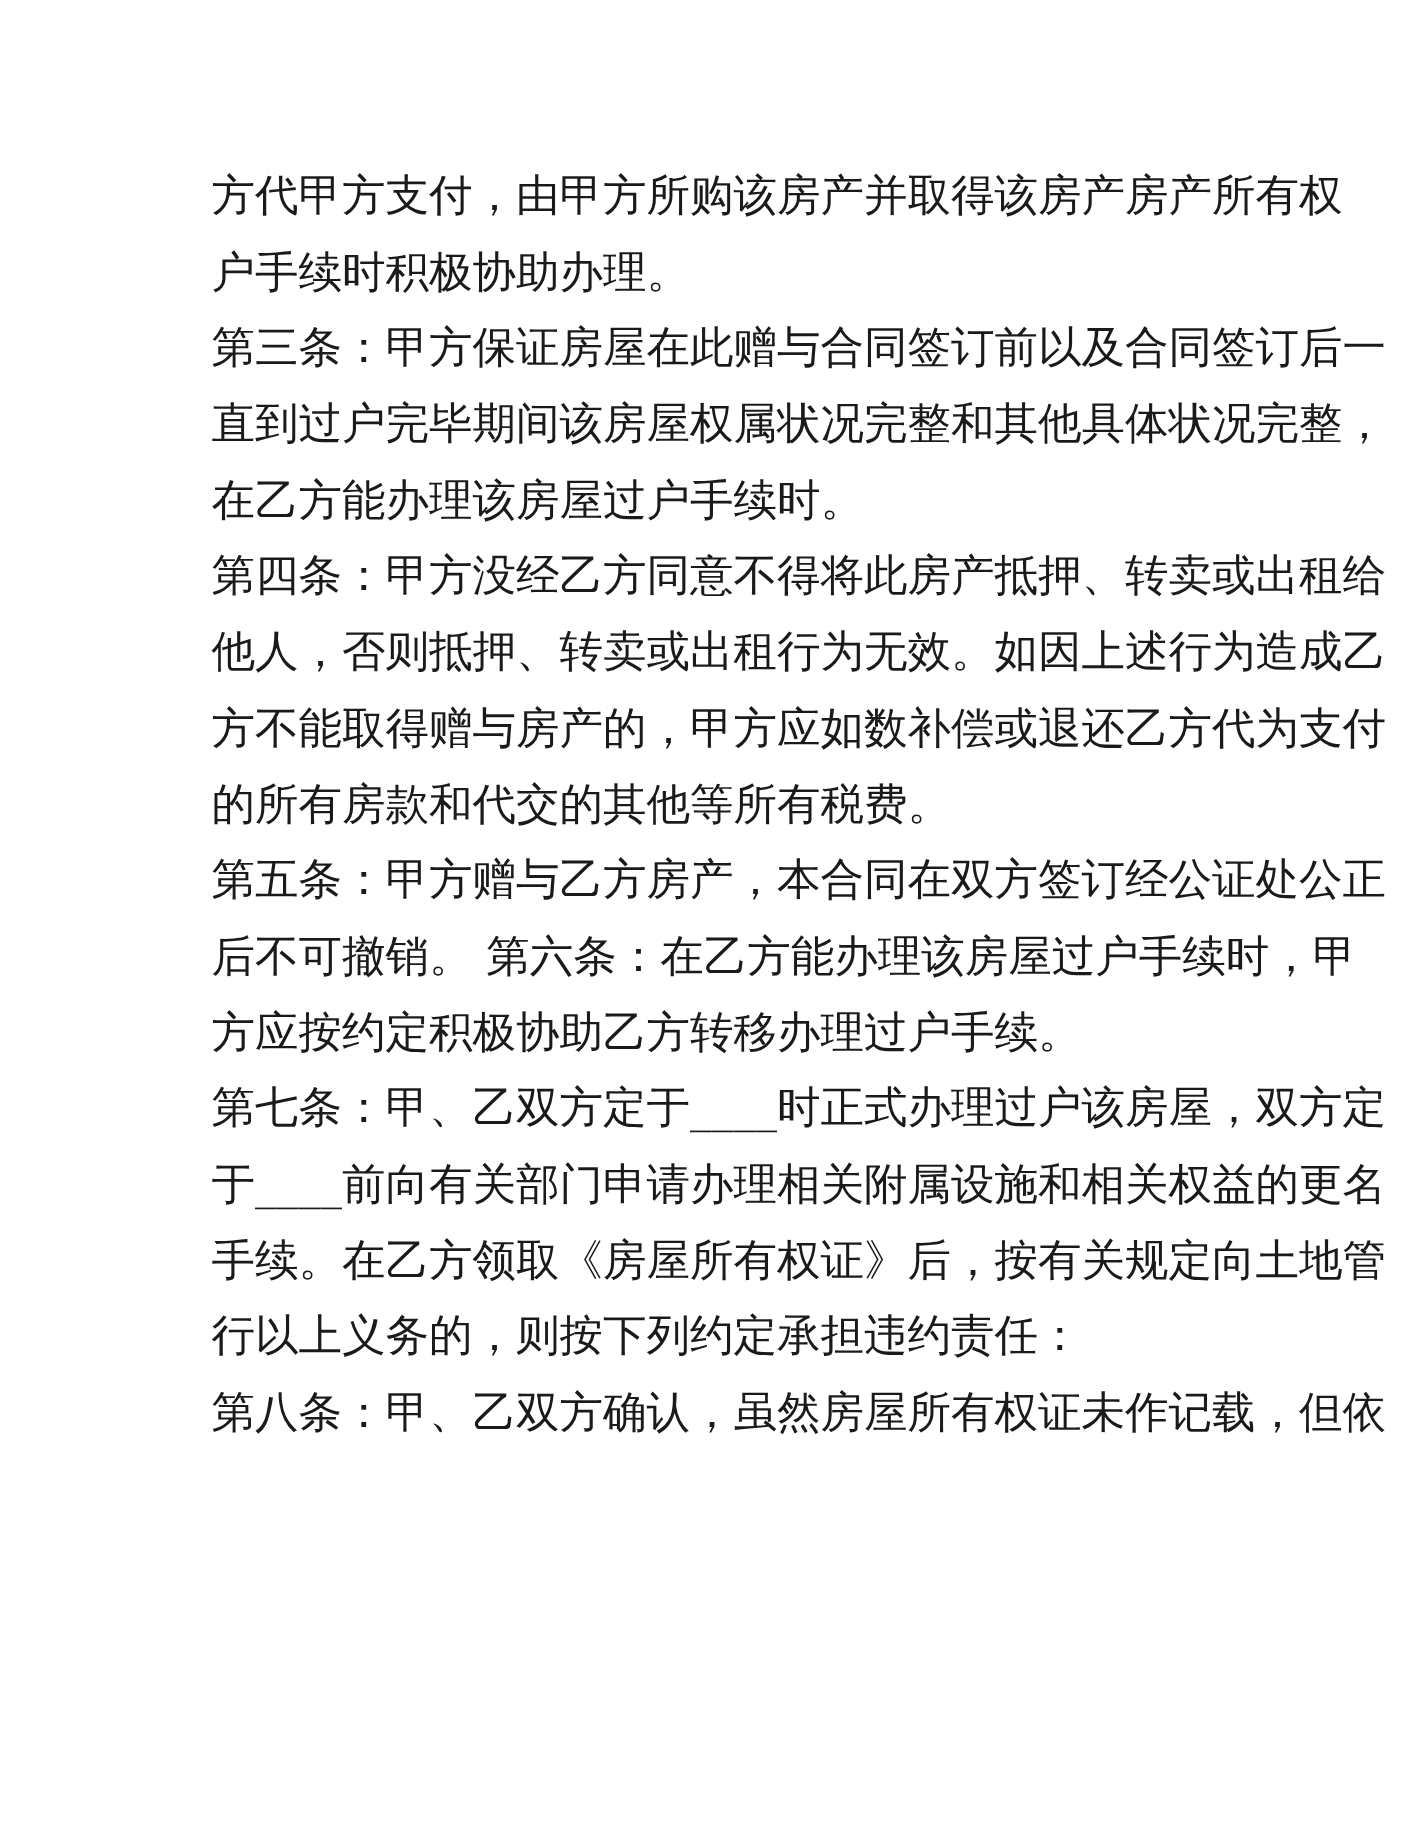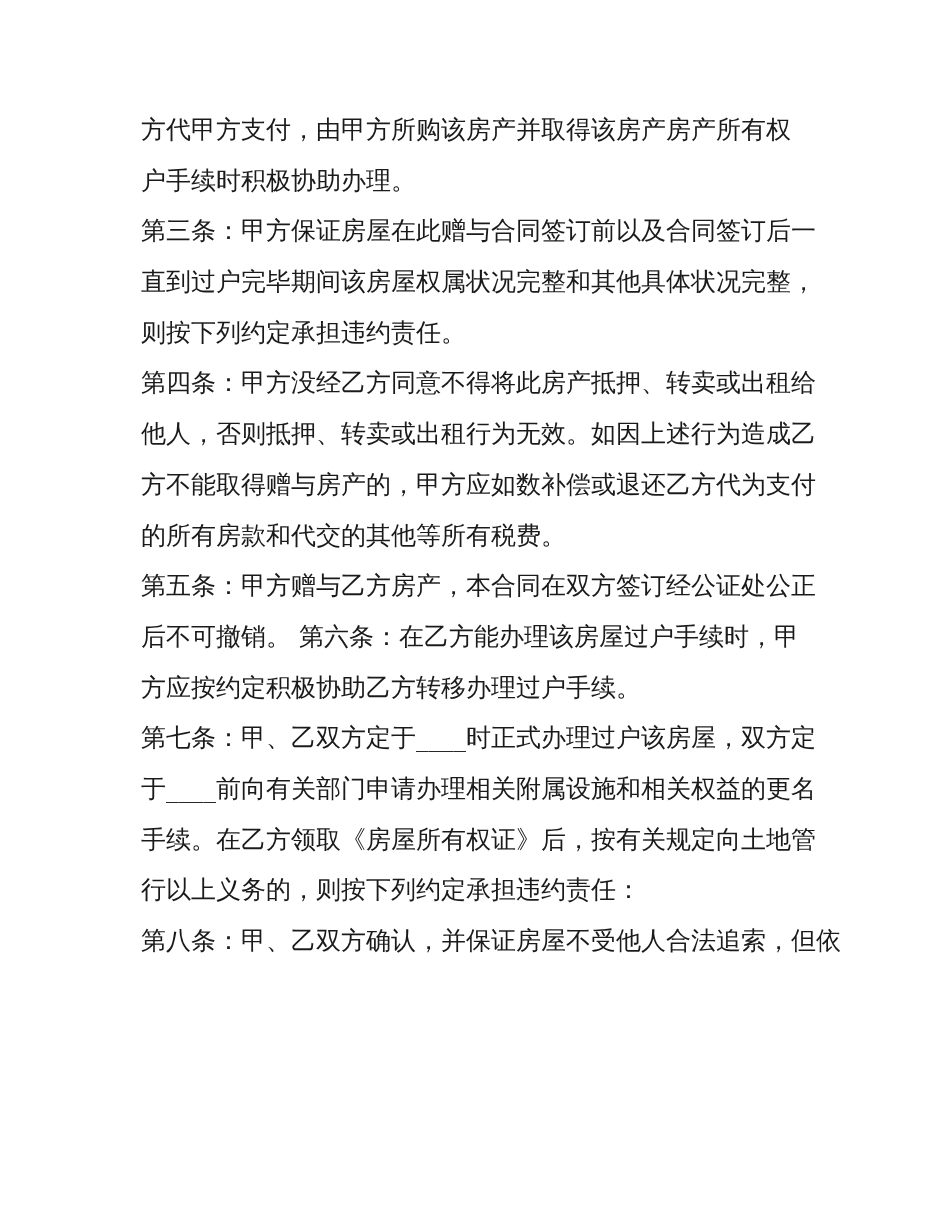--- a/index.html
+++ b/index.html
@@ -4,42 +4,42 @@
 <style>
   html, body { margin: 0; padding: 0; background: #ffffff; }
   body { width: 950px; height: 1229px; position: relative; overflow: hidden; }
   .page {
     position: absolute; left: 0; top: 0; width: 950px; height: 1229px;
     background: #ffffff;
   }
   .body-text {
     position: absolute; left: 141px; top: 105px; width: 680px;
     font-family: "DejaVu Serif", "Liberation Serif", serif;
-    font-size: 25px;
+    font-size: 29px;
     line-height: 50.7px;
     color: #1a1a1a;
   }
   .line { display: block; white-space: nowrap; height: 50.7px; }
 </style>
 </head>
 <body>
 
 <div class="page">
   <div class="body-text">
     <span class="line">方代甲方支付，由甲方所购该房产并取得该房产房产所有权</span>
     <span class="line">户手续时积极协助办理。</span>
     <span class="line">第三条：甲方保证房屋在此赠与合同签订前以及合同签订后一</span>
     <span class="line">直到过户完毕期间该房屋权属状况完整和其他具体状况完整，</span>
-    <span class="line">则按下列约定承担违约责任。</span>
+    <span class="line">在乙方能办理该房屋过户手续时。</span>
     <span class="line">第四条：甲方没经乙方同意不得将此房产抵押、转卖或出租给</span>
     <span class="line">他人，否则抵押、转卖或出租行为无效。如因上述行为造成乙</span>
     <span class="line">方不能取得赠与房产的，甲方应如数补偿或退还乙方代为支付</span>
     <span class="line">的所有房款和代交的其他等所有税费。</span>
     <span class="line">第五条：甲方赠与乙方房产，本合同在双方签订经公证处公正</span>
     <span class="line">后不可撤销。 第六条：在乙方能办理该房屋过户手续时，甲</span>
     <span class="line">方应按约定积极协助乙方转移办理过户手续。</span>
     <span class="line">第七条：甲、乙双方定于____时正式办理过户该房屋，双方定</span>
     <span class="line">于____前向有关部门申请办理相关附属设施和相关权益的更名</span>
     <span class="line">手续。在乙方领取《房屋所有权证》后，按有关规定向土地管</span>
     <span class="line">行以上义务的，则按下列约定承担违约责任：</span>
-    <span class="line">第八条：甲、乙双方确认，并保证房屋不受他人合法追索，但依</span>
+    <span class="line">第八条：甲、乙双方确认，虽然房屋所有权证未作记载，但依</span>
   </div>
 </div>
 
 </body></html>

